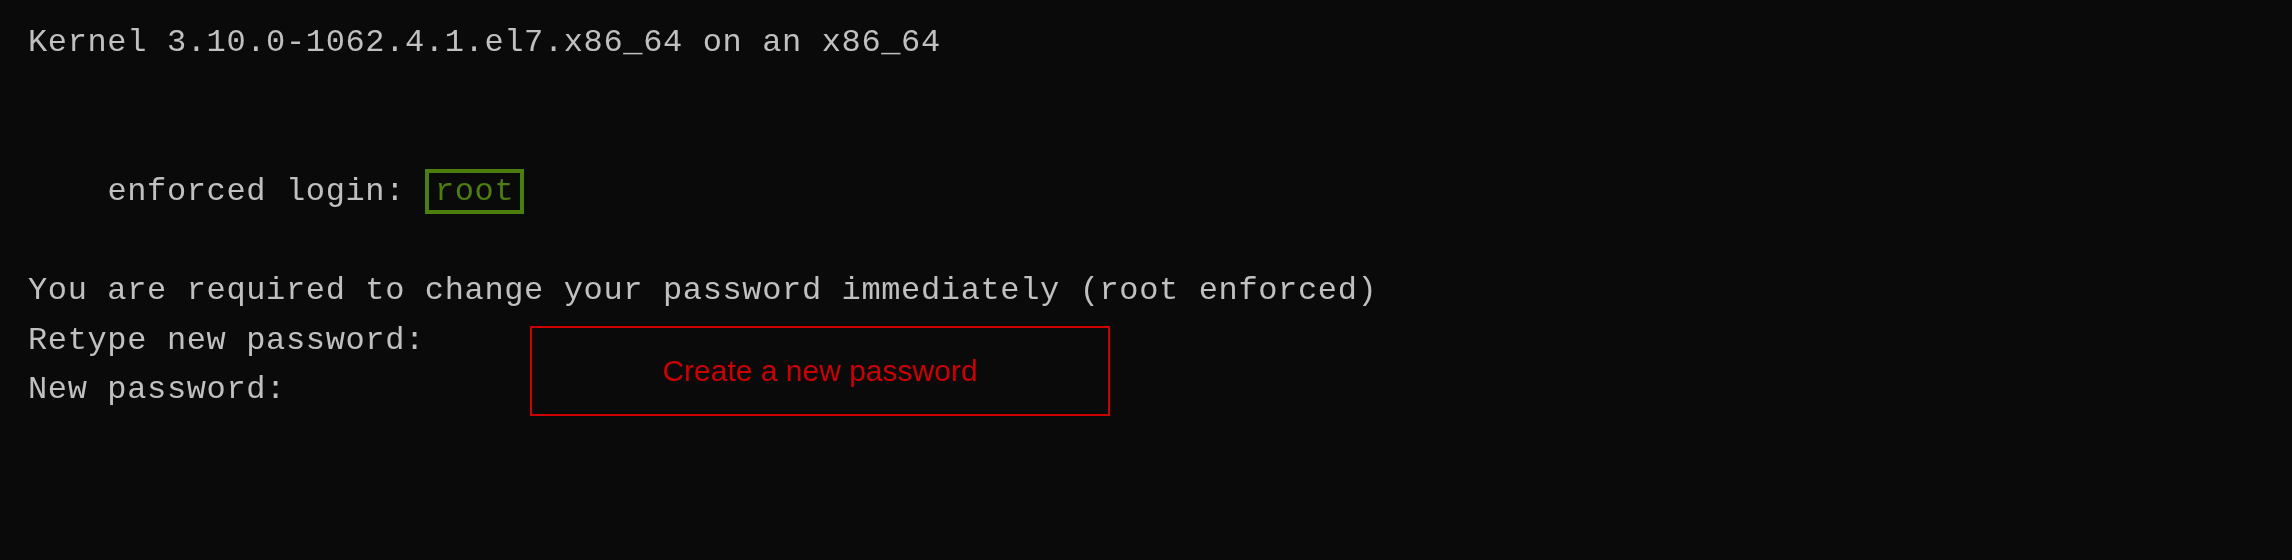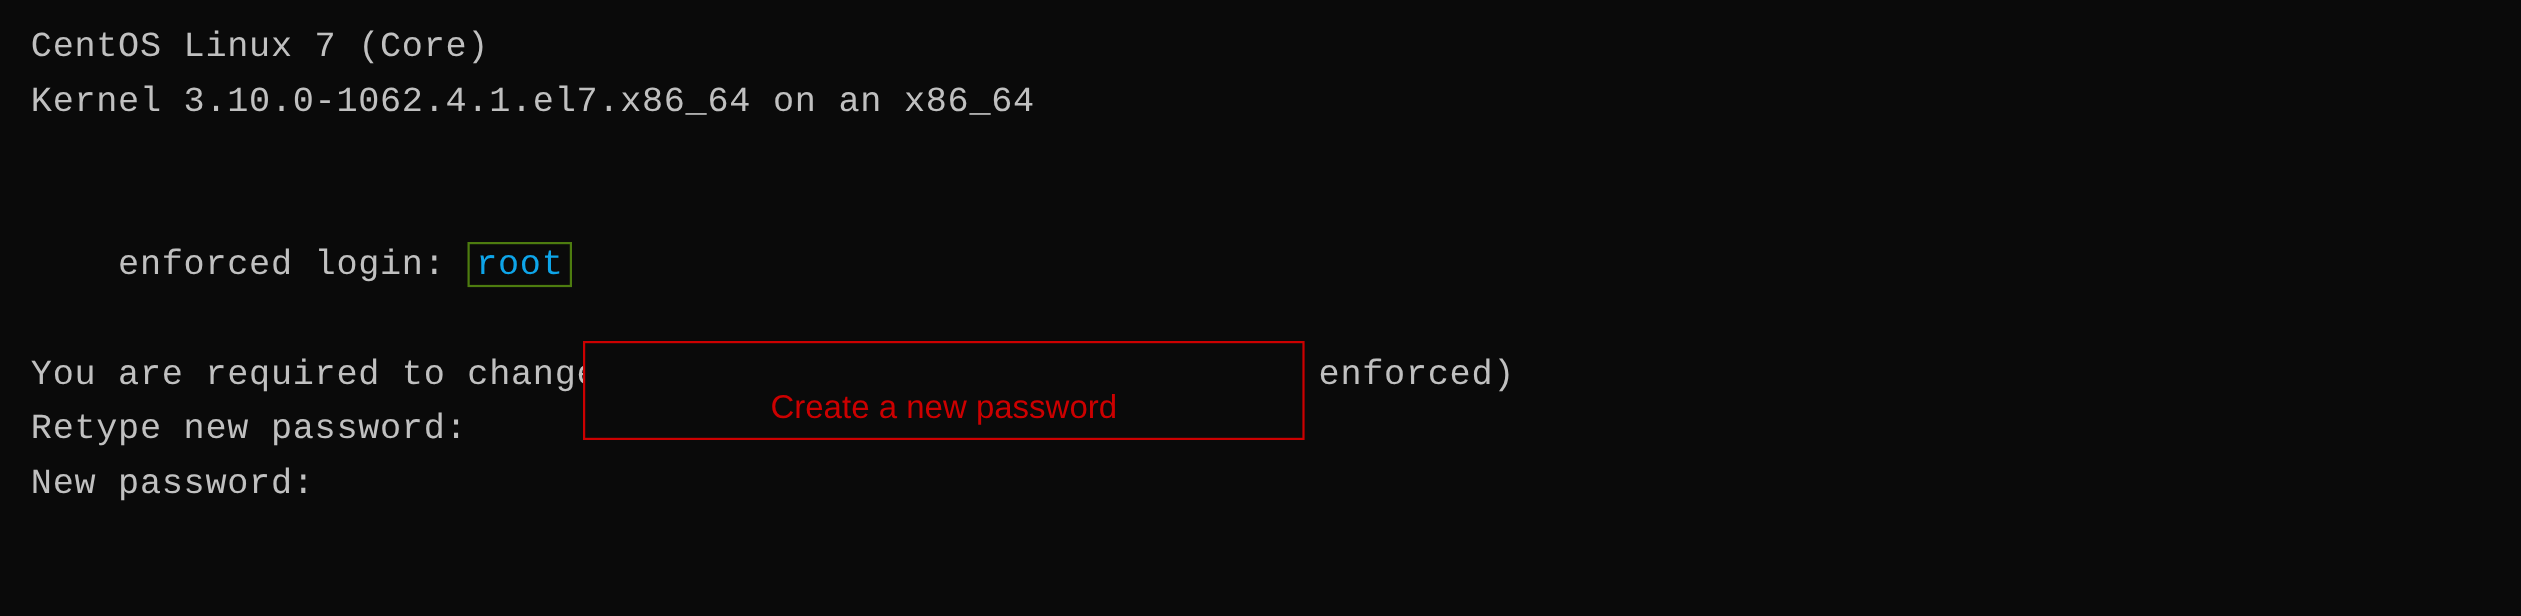--- a/index.html
+++ b/index.html
@@ -27,23 +27,23 @@
     .terminal-line {
       color: #c0c0c0;
       font-size: 32px;
       line-height: 1.55;
       white-space: pre;
       letter-spacing: 0.02em;
     }
 
     .highlight-box {
       display: inline;
-      border: 2px solid #4d7c0f;
+      border: 4px solid #4d7c0f;
       padding: 0px 6px;
-      color: #0ea5e9;
+      color: #4d7c0f;
       text-align: right;
     }
 
     .annotation-box {
       position: absolute;
       border: 2.5px solid #cc0000;
       background-color: #0a0a0a;
       color: #cc0000;
       font-size: 30px;
       font-family: Arial, sans-serif;
@@ -52,34 +52,33 @@
       align-items: center;
       justify-content: center;
       white-space: nowrap;
     }
   </style>
 </head>
 <body>
 
 <div class="terminal">
 
-  <div class="terminal-line">CentOS Linux 7 (Core)</div>
 
   <div class="terminal-line">Kernel 3.10.0-1062.4.1.el7.x86_64 on an x86_64</div>
 
   <div class="terminal-line">&nbsp;</div>
 
   <div class="terminal-line">
     <span>enforced login: </span><span class="highlight-box">root</span>
   </div>
 
   <div class="terminal-line">You are required to change your password immediately (root enforced)</div>
 
   <div class="terminal-line">Retype new password: </div>
 
   <div class="terminal-line">New password: </div>
 
 
-  <div class="annotation-box" style="top: 310px; left: 530px; width: 656px; height: 90px; align-items: flex-end;">
+  <div class="annotation-box" style="top: 326px; left: 530px; width: 580px; height: 90px;">
     <span>Create a new password</span>
   </div>
 
 </div>
 
 </body></html>

